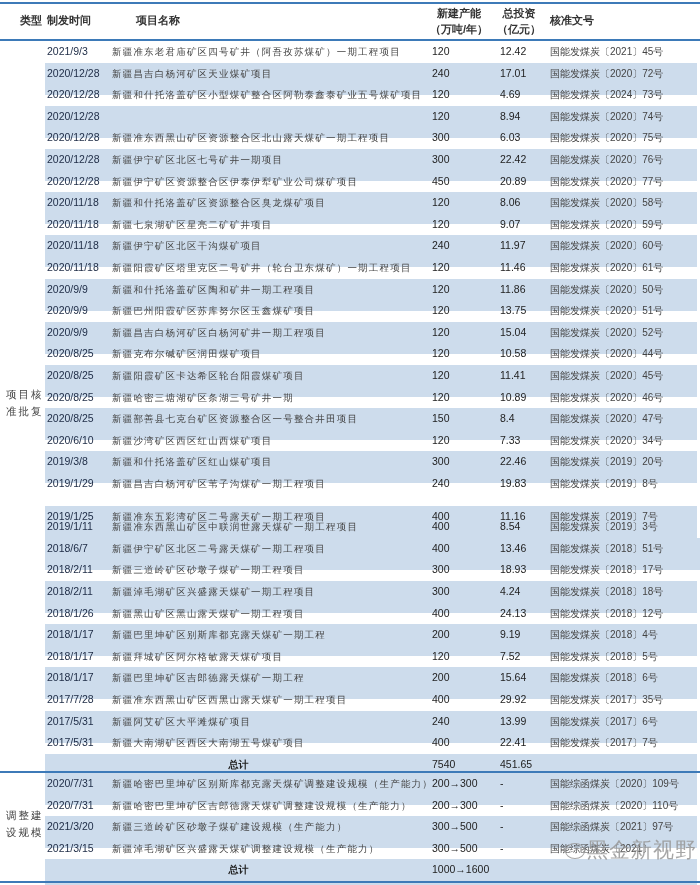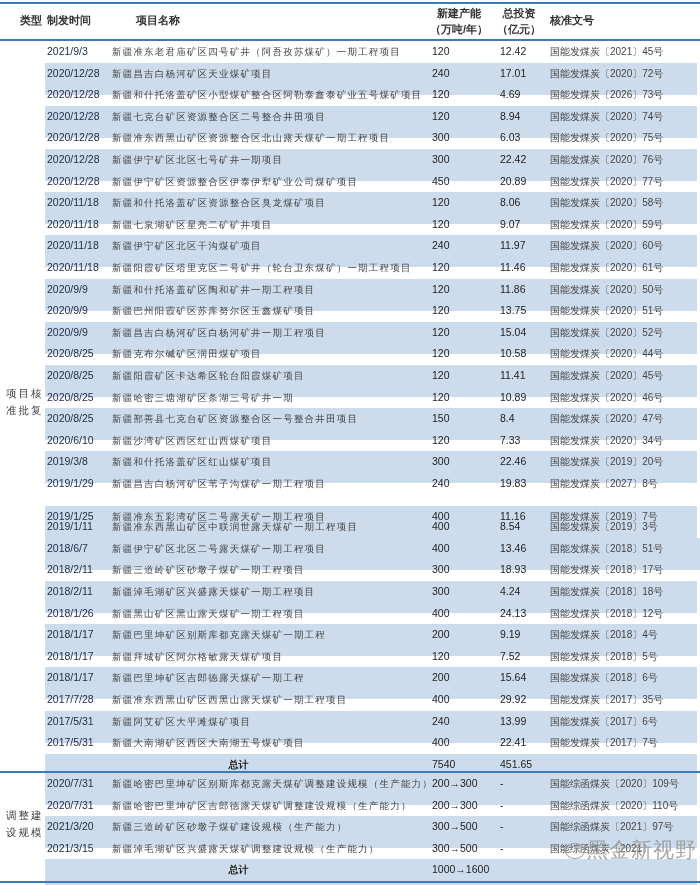--- a/index.html
+++ b/index.html
@@ -58,25 +58,24 @@
       <span class="c-name">新疆昌吉白杨河矿区天业煤矿项目</span>
       <span class="c-cap">240</span>
       <span class="c-inv">17.01</span>
       <span class="c-doc">国能发煤炭〔2020〕72号</span>
     </div>
     <div class="row" style="top: 43.2px;">
       <span class="c-date">2020/12/28</span>
       <span class="c-name">新疆和什托洛盖矿区小型煤矿整合区阿勒泰鑫泰矿业五号煤矿项目</span>
       <span class="c-cap">120</span>
       <span class="c-inv">4.69</span>
-      <span class="c-doc">国能发煤炭〔2026〕73号</span>
+      <span class="c-doc">国能发煤炭〔2024〕73号</span>
     </div>
     <div class="row alt" style="top: 64.8px;">
       <span class="c-date">2020/12/28</span>
-      <span class="c-name">新疆七克台矿区资源整合区二号整合井田项目</span>
       <span class="c-cap">120</span>
       <span class="c-inv">8.94</span>
       <span class="c-doc">国能发煤炭〔2020〕74号</span>
     </div>
     <div class="row" style="top: 86.4px;">
       <span class="c-date">2020/12/28</span>
       <span class="c-name">新疆准东西黑山矿区资源整合区北山露天煤矿一期工程项目</span>
       <span class="c-cap">300</span>
       <span class="c-inv">6.03</span>
       <span class="c-doc">国能发煤炭〔2020〕75号</span>
@@ -184,21 +183,21 @@
       <span class="c-name">新疆和什托洛盖矿区红山煤矿项目</span>
       <span class="c-cap">300</span>
       <span class="c-inv">22.46</span>
       <span class="c-doc">国能发煤炭〔2019〕20号</span>
     </div>
     <div class="row" style="top: 432px;">
       <span class="c-date">2019/1/29</span>
       <span class="c-name">新疆昌吉白杨河矿区苇子沟煤矿一期工程项目</span>
       <span class="c-cap">240</span>
       <span class="c-inv">19.83</span>
-      <span class="c-doc">国能发煤炭〔2027〕8号</span>
+      <span class="c-doc">国能发煤炭〔2019〕8号</span>
     </div>
     <div class="row alt" style="top: 465px;">
       <span class="c-date">2019/1/25</span>
       <span class="c-name">新疆准东五彩湾矿区二号露天矿一期工程项目</span>
       <span class="c-cap">400</span>
       <span class="c-inv">11.16</span>
       <span class="c-doc">国能发煤炭〔2019〕7号</span>
     </div>
     <div class="row" style="top: 475.2px;">
       <span class="c-date">2019/1/11</span>
@@ -276,21 +275,21 @@
       <span class="c-cap">400</span>
       <span class="c-inv">22.41</span>
       <span class="c-doc">国能发煤炭〔2017〕7号</span>
     </div>
     <div class="row alt" style="top: 712.8px;">
       <span class="c-total">总计</span>
       <span class="c-cap">7540</span>
       <span class="c-inv">451.65</span>
     </div>
   </div>
-<div class="type-label" style="top:386px;font-family:Liberation Mono, monospace;">项目核准批复</div>
+<div class="type-label" style="top:386px;">项目核准批复</div>
 
 <div class="rule" style="top:771px;"></div>
 
 <div class="tbl" id="adjust" style="top:773px;">
     <div class="row alt" style="top: 0px;">
       <span class="c-date">2020/7/31</span>
       <span class="c-name">新疆哈密巴里坤矿区别斯库都克露天煤矿调整建设规模（生产能力）</span>
       <span class="c-cap">200→300</span>
       <span class="c-inv">-</span>
       <span class="c-doc">国能综函煤炭〔2020〕109号</span>

